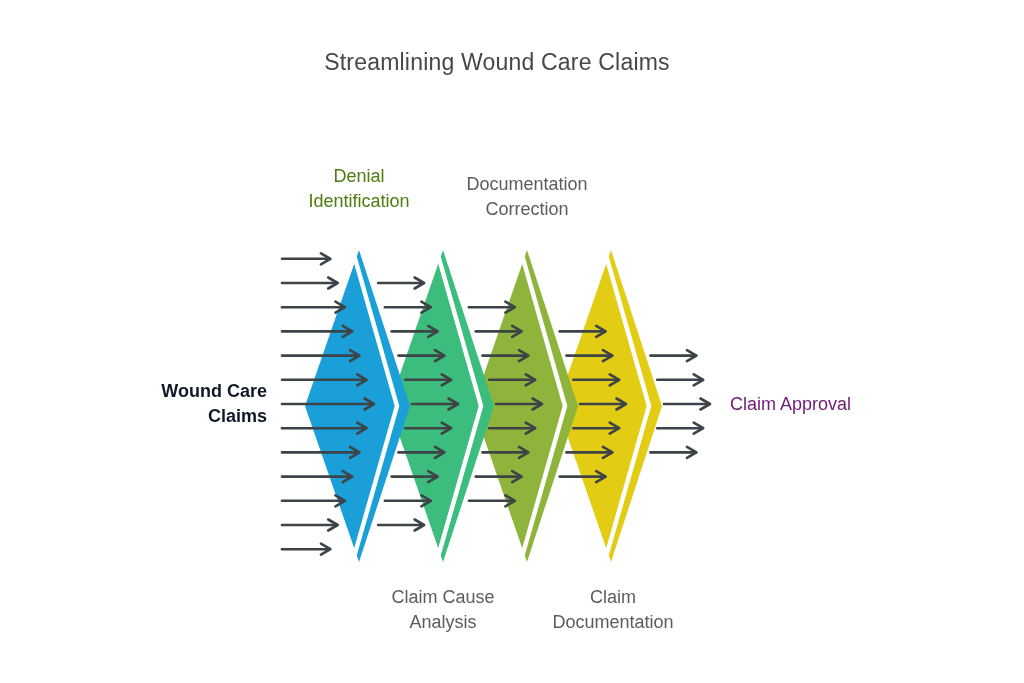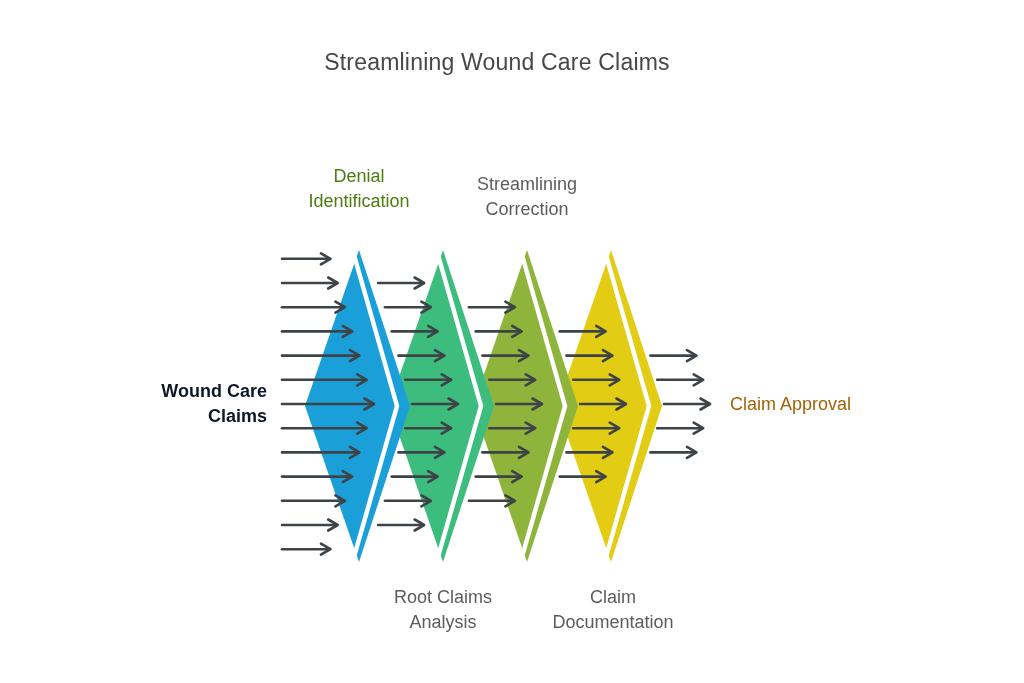--- a/index.html
+++ b/index.html
@@ -214,21 +214,21 @@
       </g>
       <g>
         <line x1="650.448" y1="452.4" x2="695.448" y2="452.4"></line>
         <path d="M 686.948 446.9 L 696.448 452.4 L 686.948 457.9"></path>
       </g>
     </g>
   </svg>
 
 <div class="lbl" style="left: 284px; top: 164px; width: 150px; color: #4d7c0f;">Denial Identification</div>
 
-<div class="lbl" style="left: 447px; top: 172px; width: 160px; color: rgb(90, 92, 94);">Streamlining Correction</div>
-
-<div class="lbl" style="left: 378px; top: 585px; width: 130px; color: rgb(90, 92, 94);">Root Claims Analysis</div>
+<div class="lbl" style="left: 447px; top: 172px; width: 160px; color: rgb(90, 92, 94);">Documentation Correction</div>
+
+<div class="lbl" style="left: 378px; top: 585px; width: 130px; color: rgb(90, 92, 94);">Claim Cause Analysis</div>
 
 <div class="lbl" style="left: 538px; top: 585px; width: 150px; color: rgb(90, 92, 94);">Claim Documentation</div>
 
 <div class="lbl right-align" style="left: 127px; top: 379px; width: 140px; color: #0f172a; font-weight: bold;">Wound Care Claims</div>
 
-<div class="lbl left-align" style="left: 730px; top: 392px; width: 220px; color: #a16207;">Claim Approval</div>
+<div class="lbl left-align" style="left: 730px; top: 392px; width: 220px; color: #701a75;">Claim Approval</div>
 
 </body></html>

